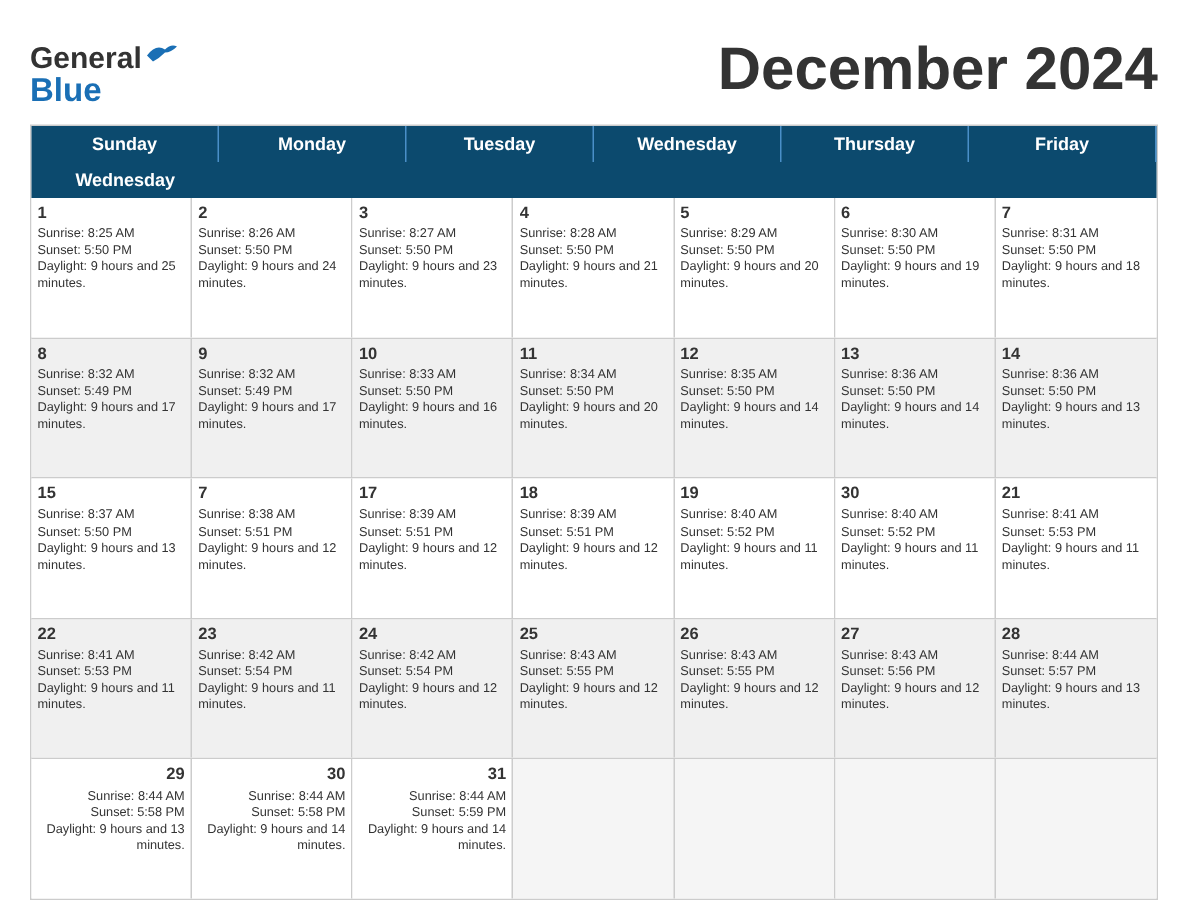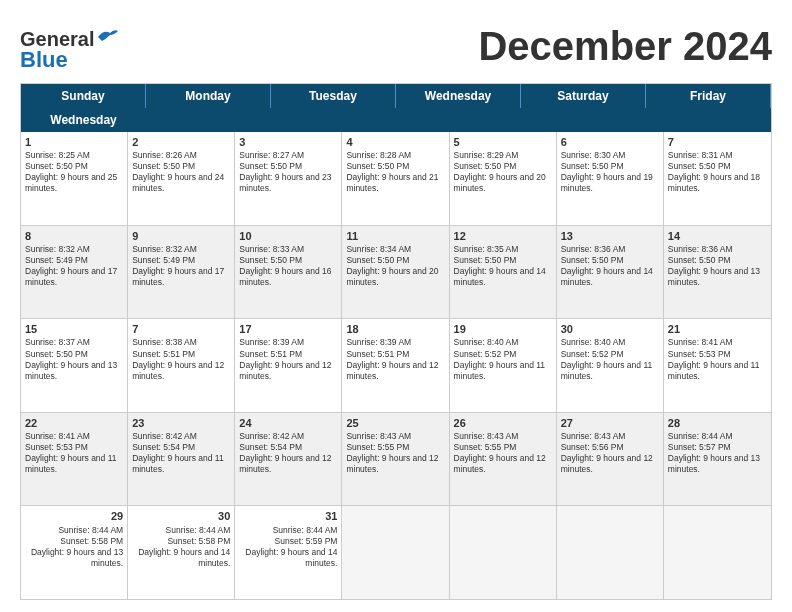--- a/index.html
+++ b/index.html
@@ -111,21 +111,21 @@
       <div class="month-title">December 2024</div>
     </div>
   </div>
 
   <div class="calendar">
     <div class="cal-header-row">
       <div class="cal-header-cell">Sunday</div>
       <div class="cal-header-cell">Monday</div>
       <div class="cal-header-cell">Tuesday</div>
       <div class="cal-header-cell">Wednesday</div>
-      <div class="cal-header-cell">Saturday</div>
+      <div class="cal-header-cell">Thursday</div>
       <div class="cal-header-cell">Friday</div>
       <div class="cal-header-cell">Wednesday</div>
     </div>
     <div class="cal-body">
 
       <div class="cal-week">
         <div class="cal-cell">
           <span class="day-num">1</span>
           <span>Sunrise: 8:25 AM</span><br>
           <span>Sunset: 5:50 PM</span><br>

